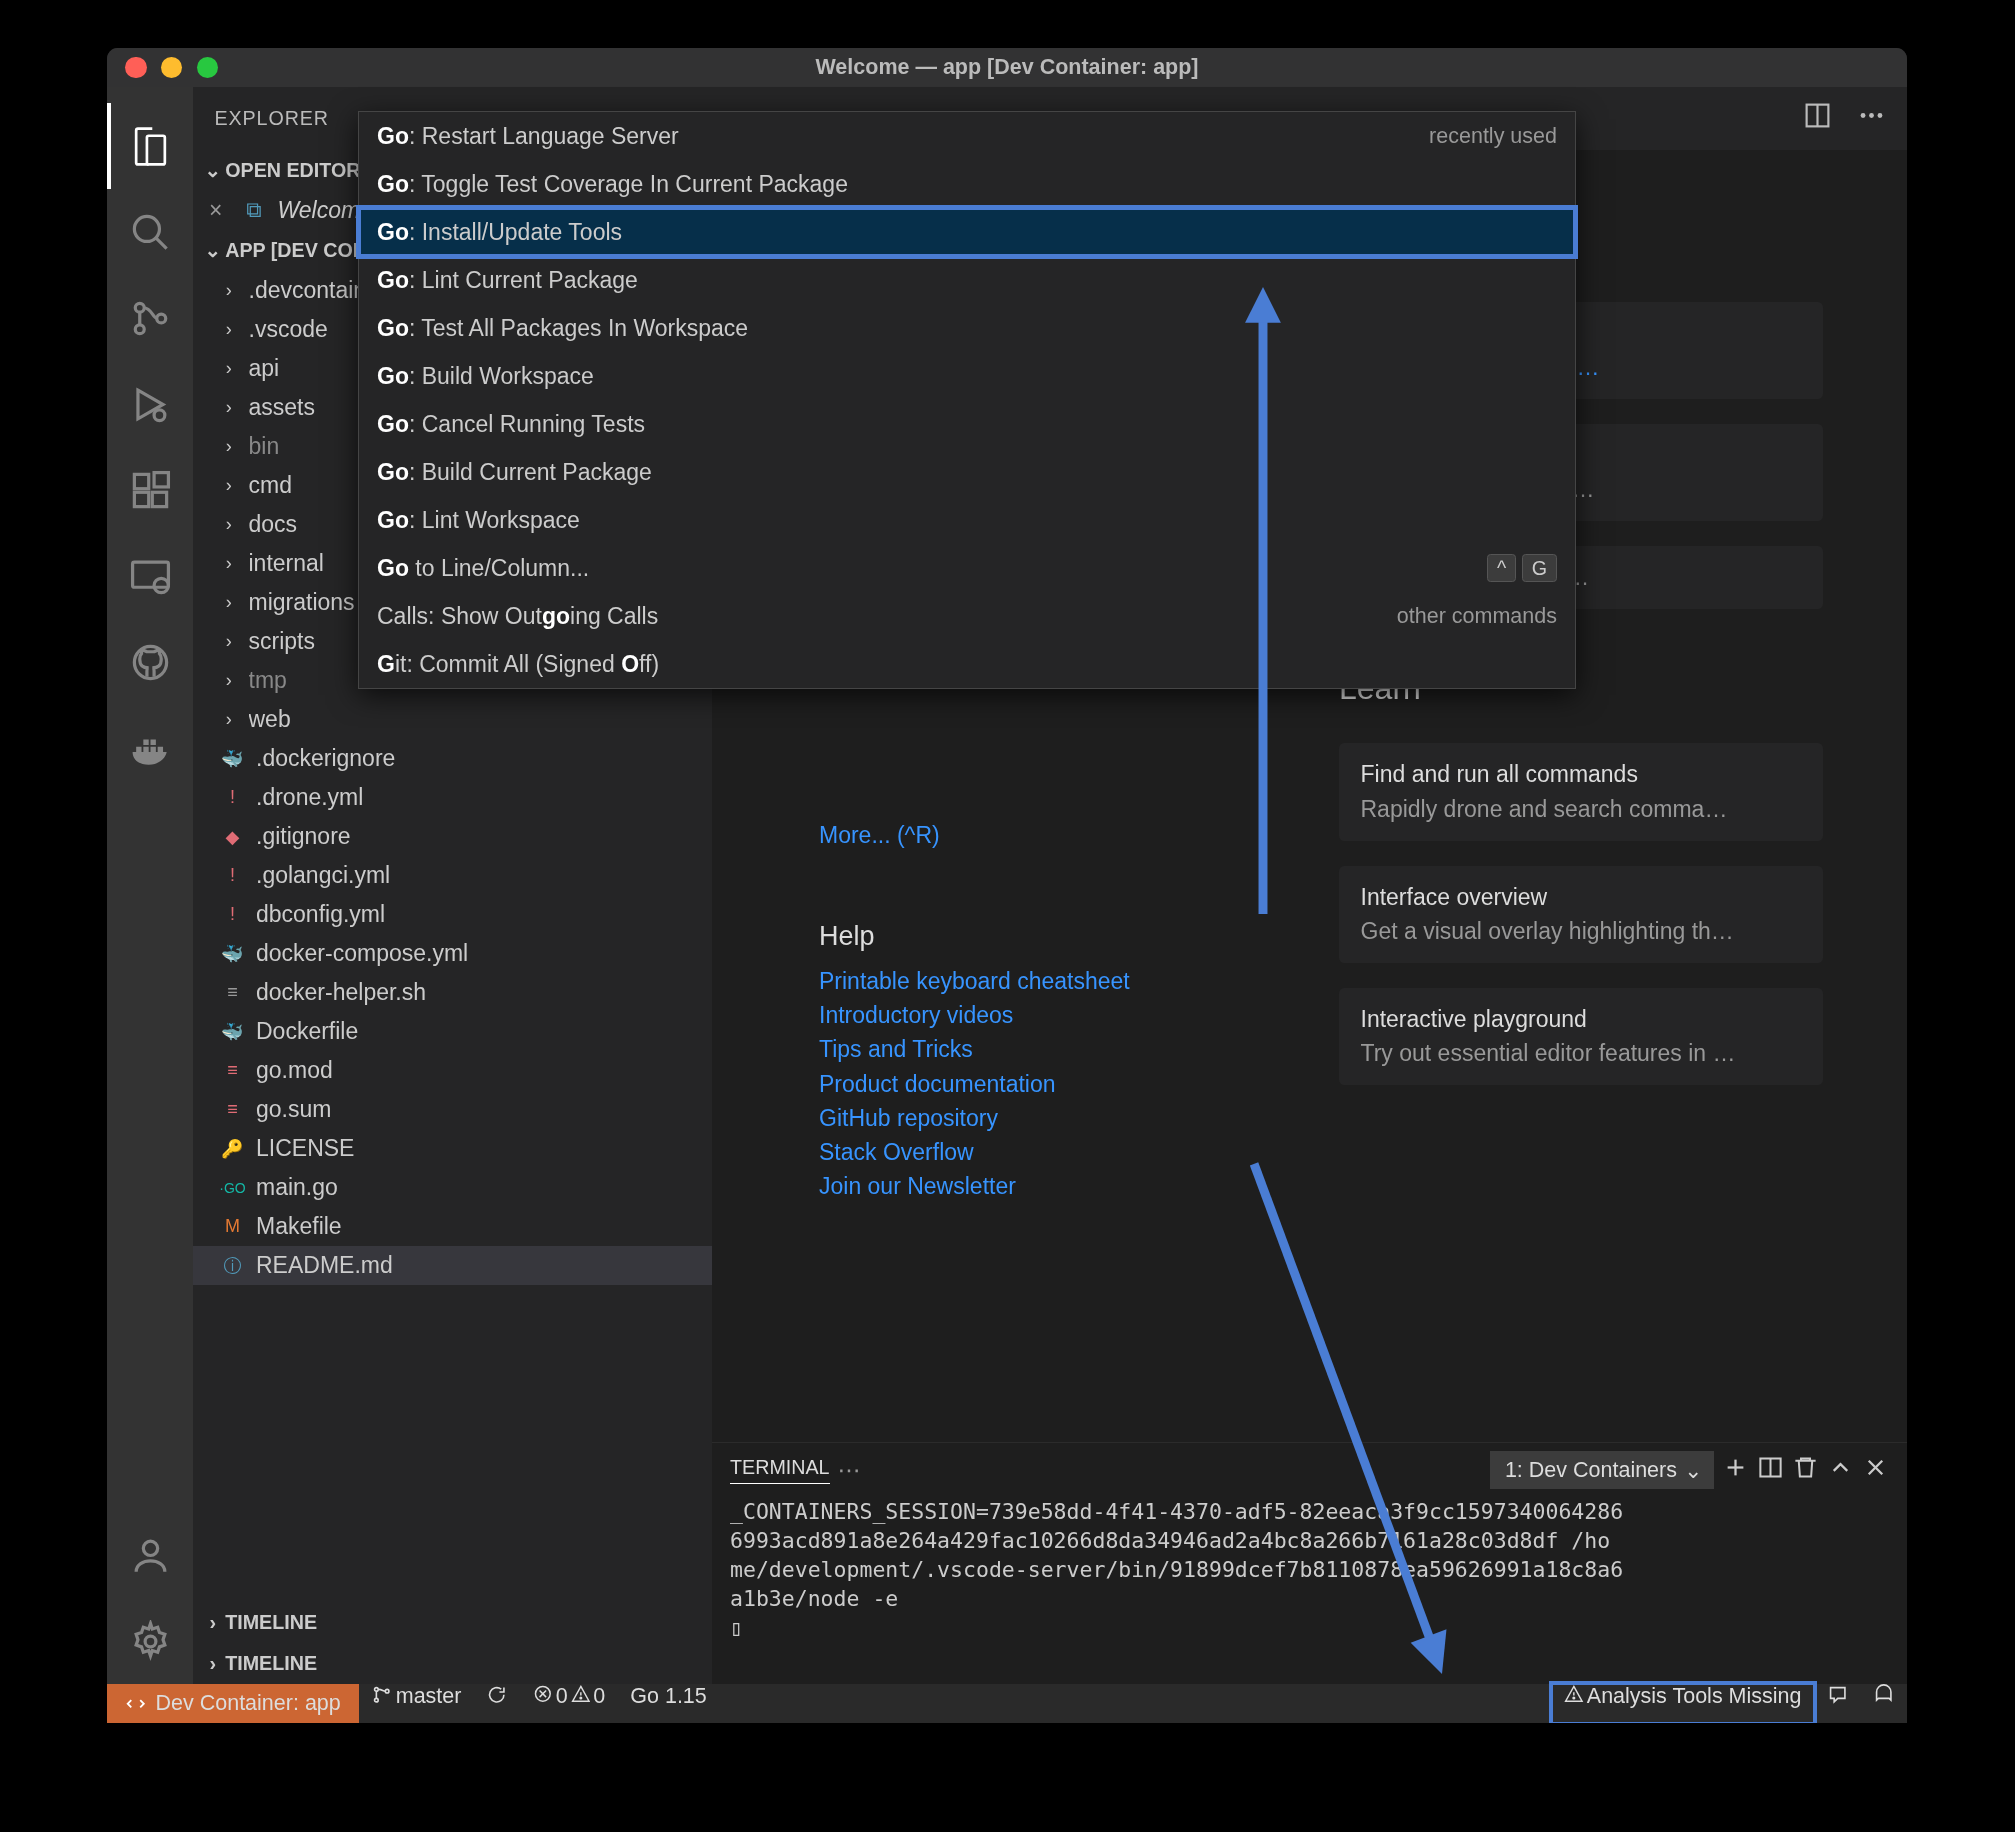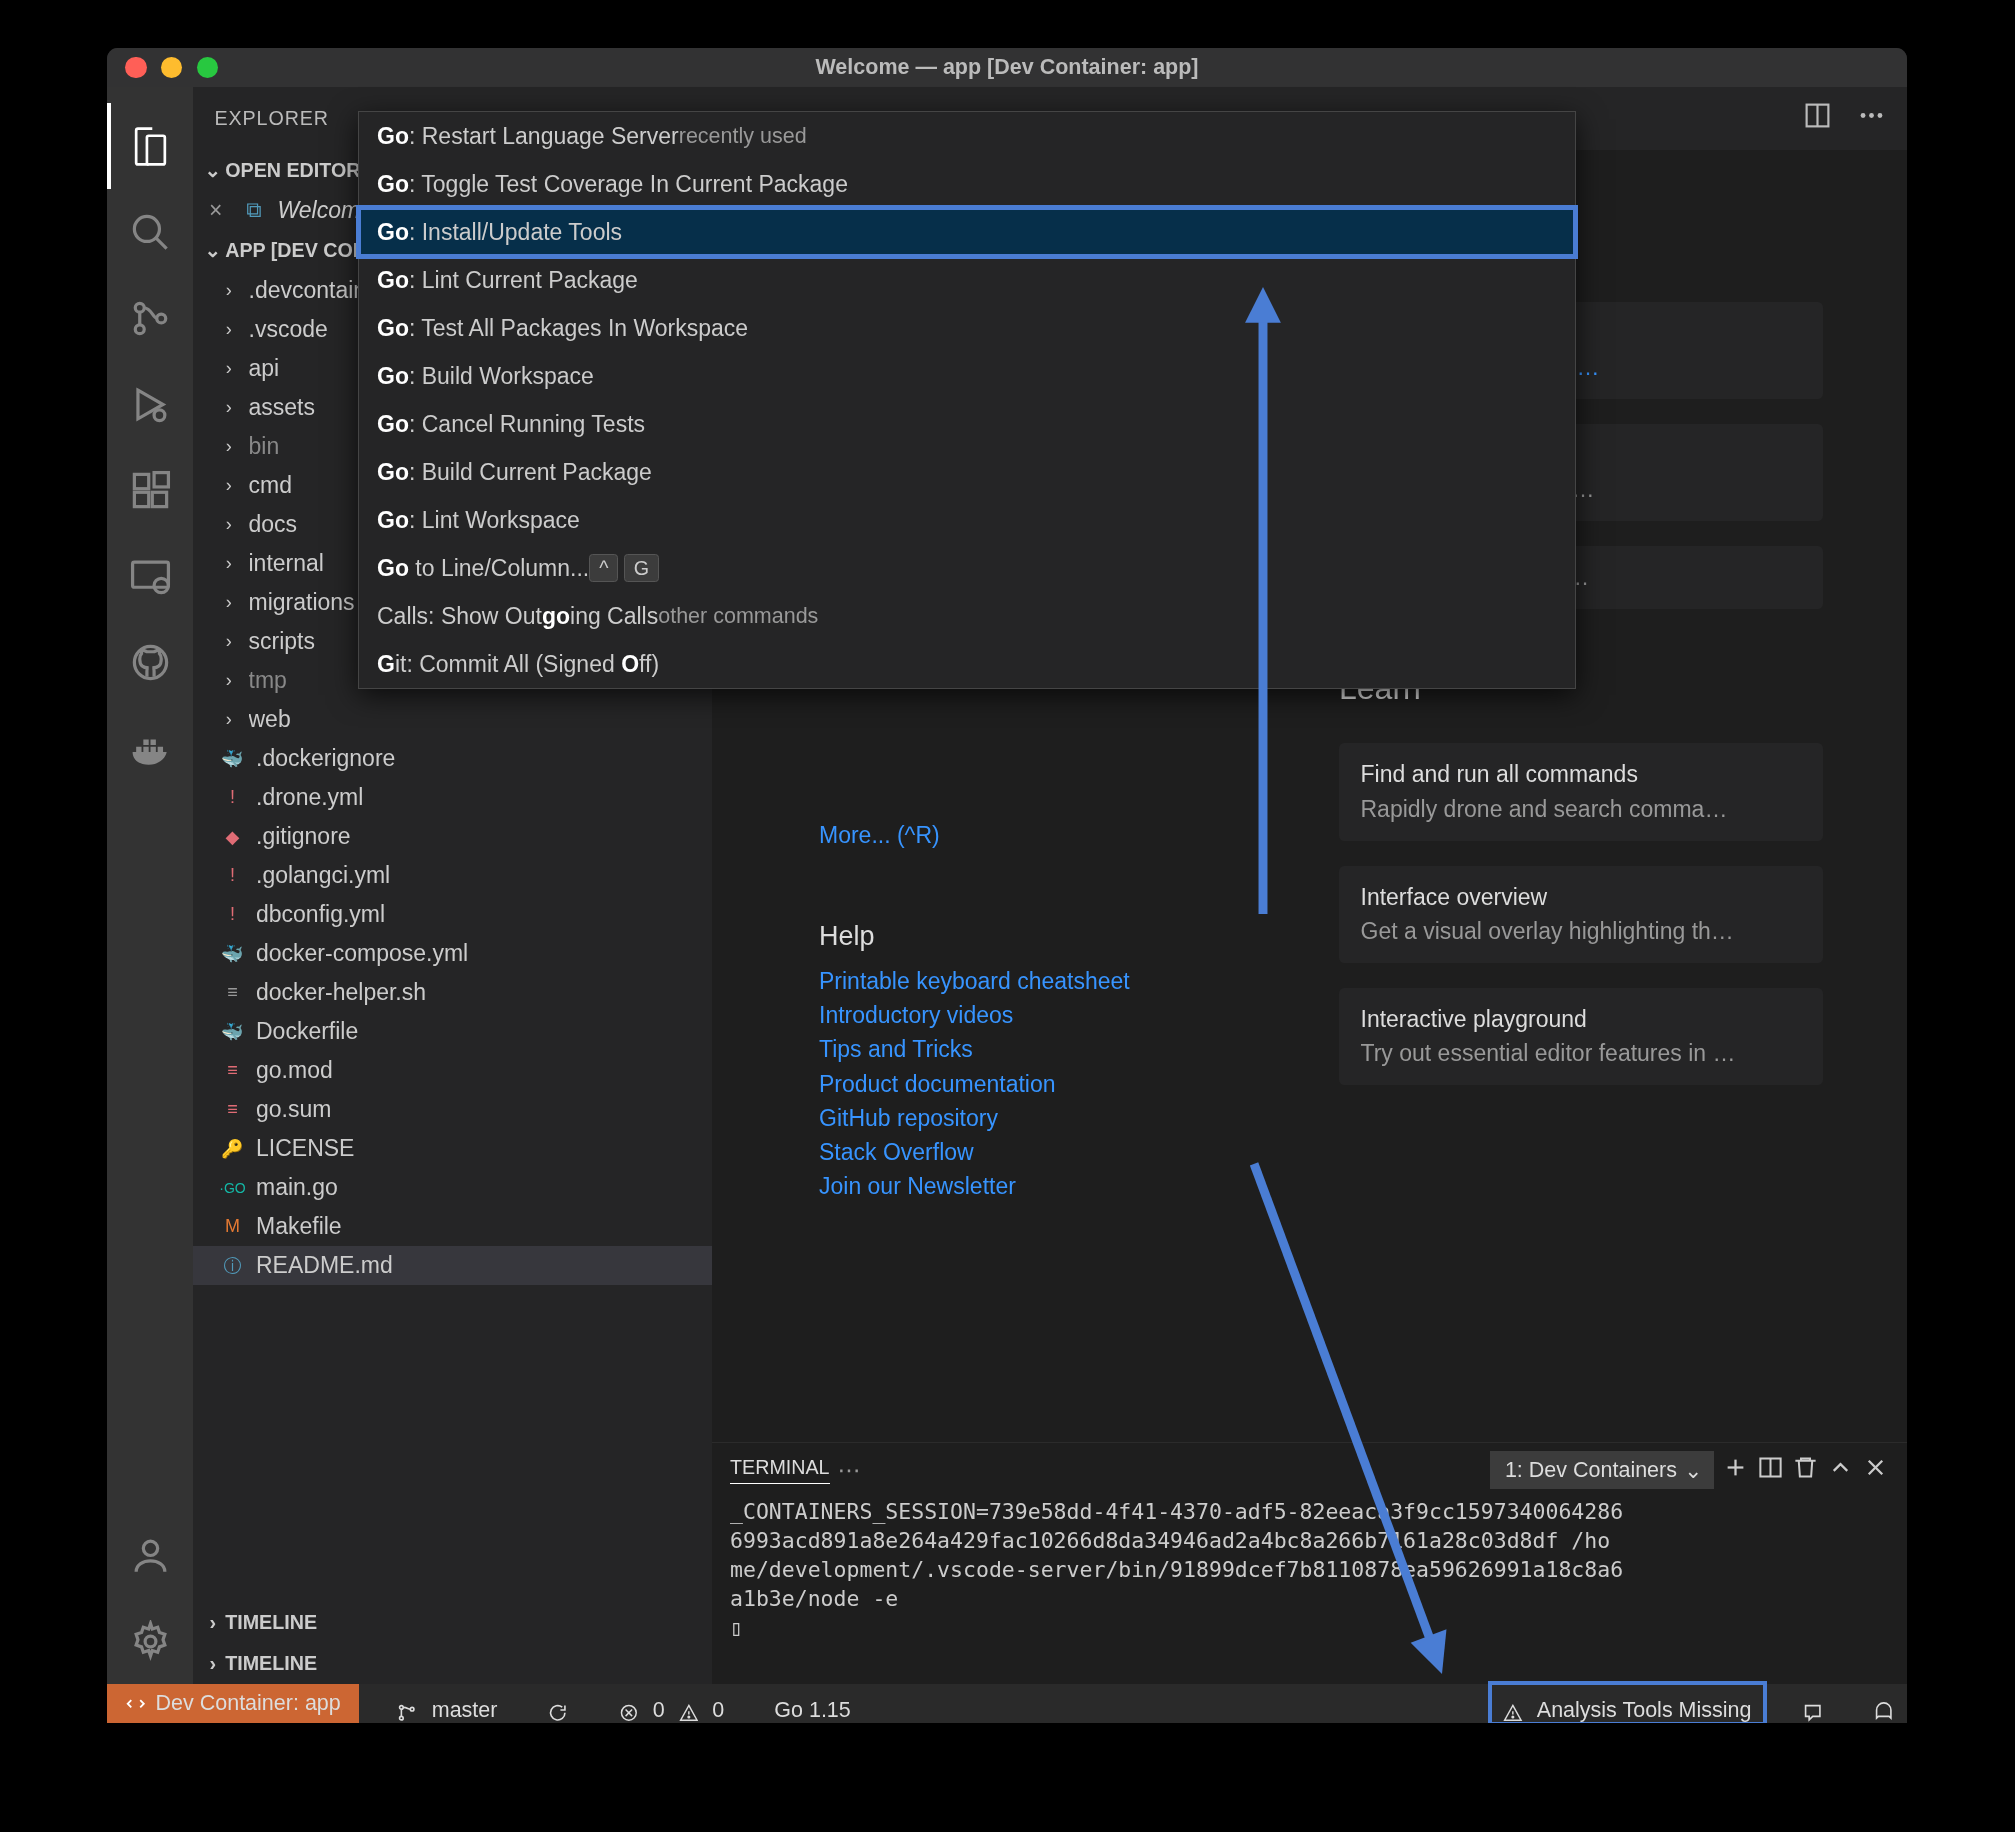--- a/index.html
+++ b/index.html
@@ -221,20 +221,21 @@
   }
   .cmd-list { }
   .cmd-item {
     height: 48px;
     display: flex;
     align-items: center;
     padding: 0 18px;
     font-size: 23px;
     color: #ccc;
     cursor: pointer;
+    justify-content: space-between;
   }
   .cmd-item.selected { background: #062f4a; }
   .cmd-item.highlight-box {
     outline: 5.4px solid #4a7dd4;
     outline-offset: -2.7px;
   }
   .cmd-label b { font-weight: 700; color: #fff; }
   .cmd-hint { color: #999; font-size: 21.5px; }
   .cmd-keys { display: flex; gap: 5.4px; }
   .cmd-key { background: #3c3c3c; border: 0.9px solid #555; border-radius: 3.6px; padding: 1.8px 9px; font-size: 19.7px; color: #ccc; }
@@ -295,25 +296,24 @@
     background: #cc6633;
     height: 100%;
     display: flex;
     align-items: center;
     padding: 0 18px;
     gap: 9px;
   }
   .status-item {
     padding: 0 12.5px;
     display: flex;
-    align-items: flex-end;
-    gap: 14px;
+    align-items: flex-start;
+    gap: 3px;
     height: 100%;
     cursor: pointer;
-    margin-left: 25px;
   }
   .status-spacer { flex: 1; }
   .status-warn-box {
     outline: 4.5px solid #4a7dd4;
     outline-offset: -1.8px;
   }
   
   .arrow {
     position: absolute;
     z-index: 200;

